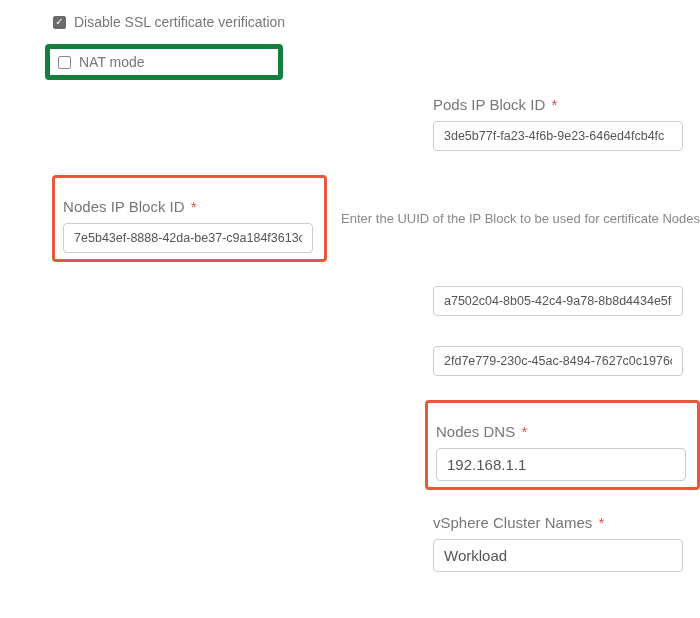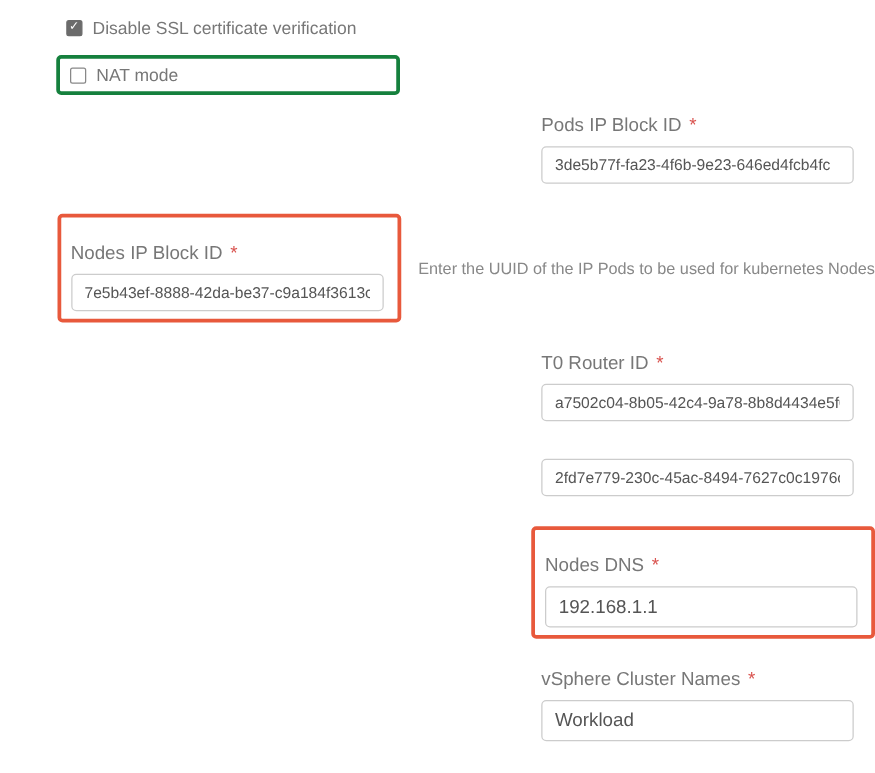--- a/index.html
+++ b/index.html
@@ -55,23 +55,23 @@
     }
     input.small-text {
       font-size: 12.5px;
     }
     .checkbox-row {
       display: flex;
       align-items: center;
       padding: 3px 8px;
     }
     .checkbox-row.highlight {
-      border: 3px solid #15803d;
+      border: 5px solid #15803d;
       border-radius: 4px;
-      width: 275px;
+      width: 238px;
       margin-left: 45px;
       padding: 5px 8px;
     }
     .checkbox-row.plain {
       margin-left: 53px;
       padding: 4px 0;
     }
     .checkbox-custom {
       width: 13px;
       height: 13px;
@@ -139,31 +139,27 @@
   <div class="spacer"></div>
 
   <div class="row">
     <div class="field-block highlight compact">
       <label class="label">
         <span>Nodes IP Block ID</span>
         <span class="required">*</span>
       </label>
       <input type="text" class="small-text" value="7e5b43ef-8888-42da-be37-c9a184f3613c" style="">
     </div>
-    <div class="help-text">Enter the UUID of the IP Pods to be used for kubernetes Nodes</div>
+    <div class="help-text">Enter the UUID of the IP Block to be used for certificate Nodes</div>
   </div>
 
   <div class="spacer"></div>
 
   <div class="row">
     <div class="field-block">
-      <label class="label">
-        <span>T0 Router ID</span>
-        <span class="required">*</span>
-      </label>
       <input type="text" class="small-text" value="a7502c04-8b05-42c4-9a78-8b8d4434e5f0" style="">
     </div>
   </div>
 
   <div class="spacer"></div>
 
   <div class="row">
     <div class="field-block">
       <input type="text" class="small-text" value="2fd7e779-230c-45ac-8494-7627c0c1976c" style="">
     </div>

